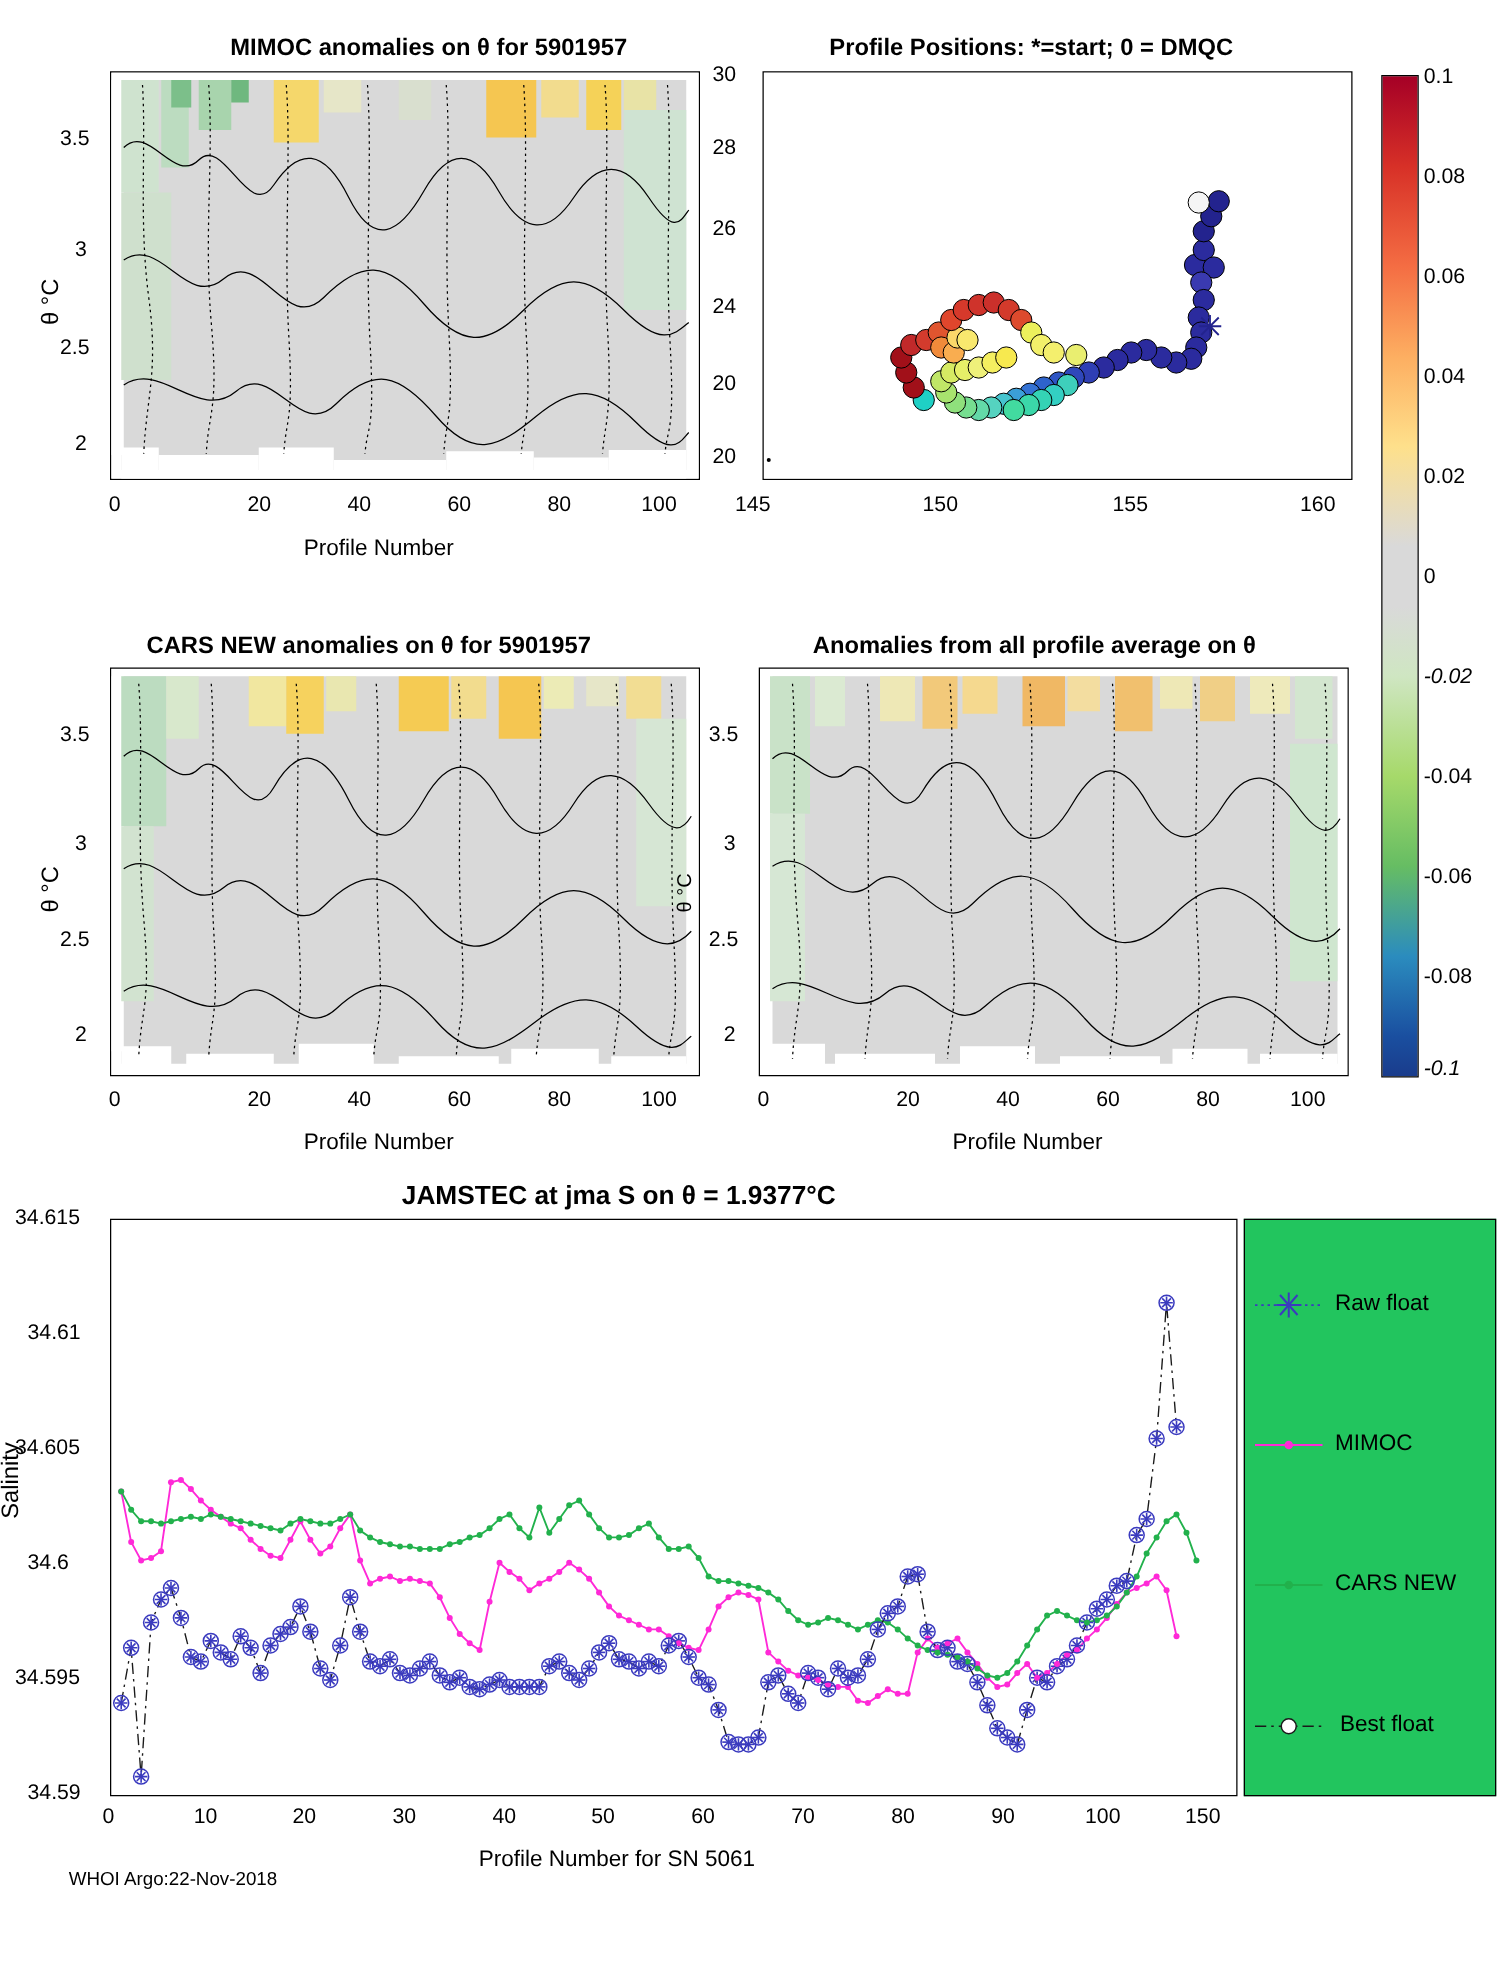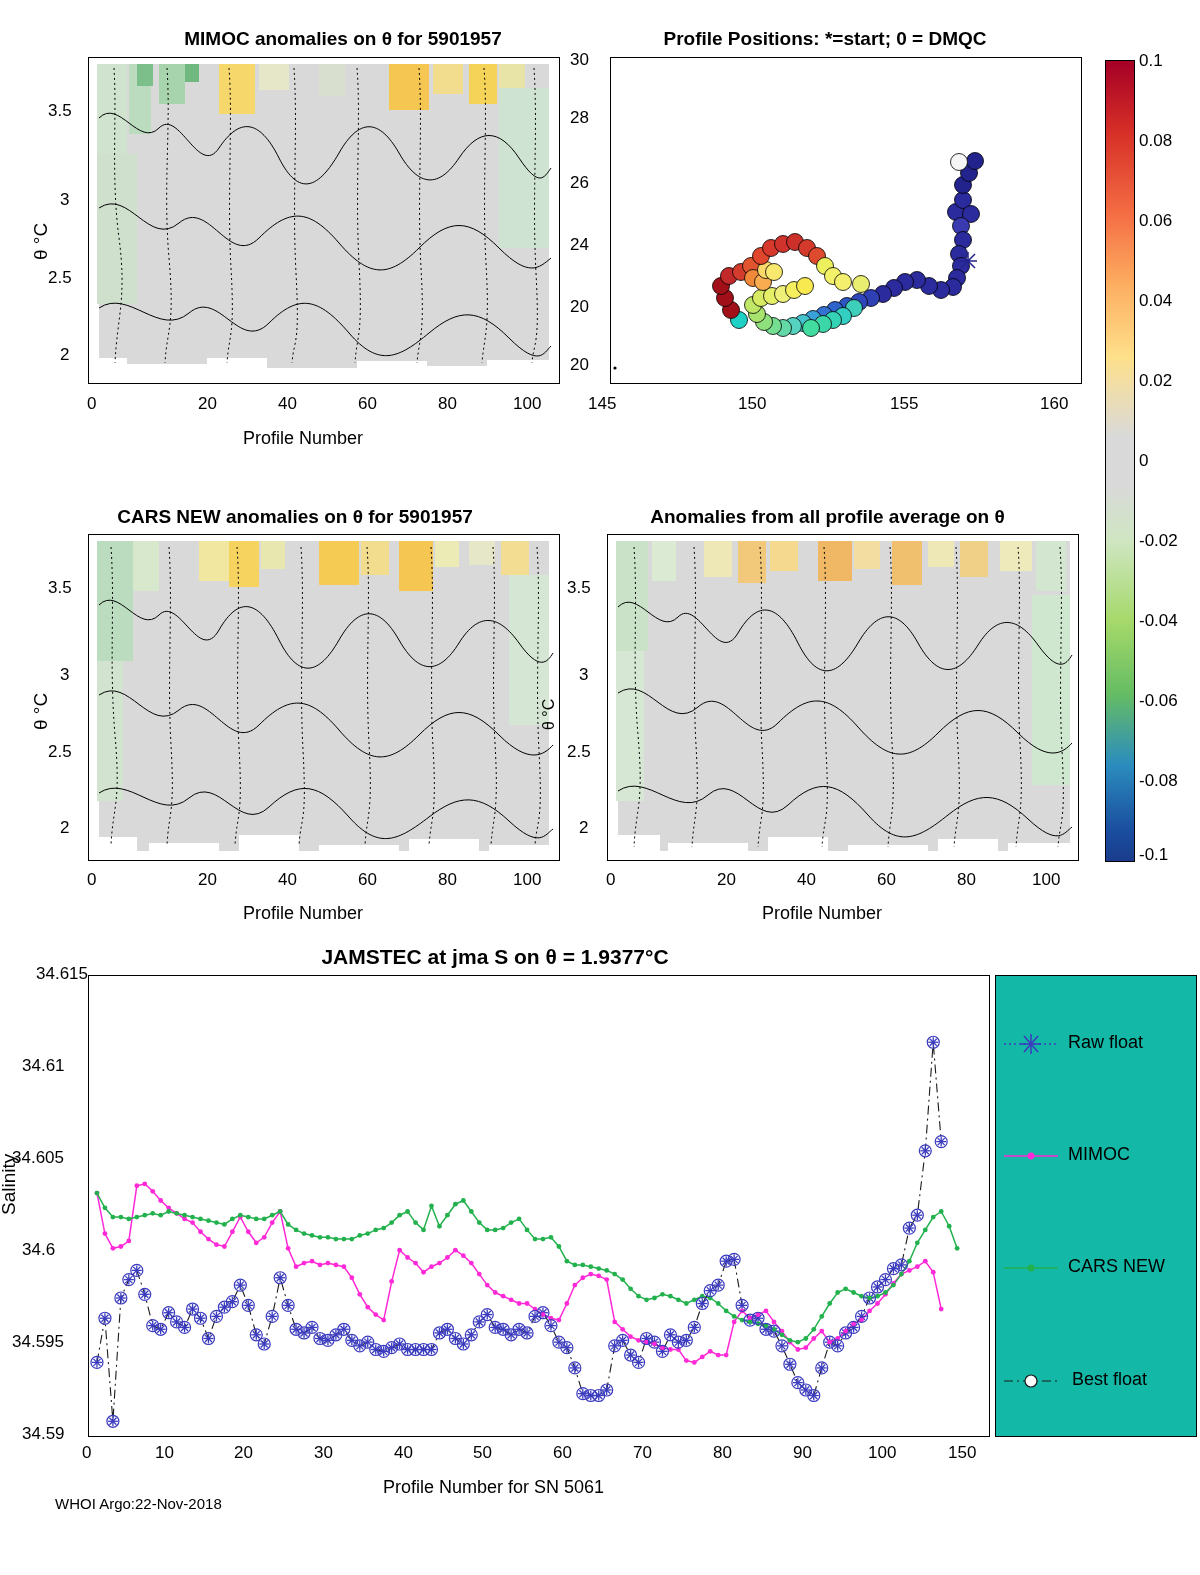--- a/index.html
+++ b/index.html
@@ -5,21 +5,21 @@
   html,body{margin:0;padding:0;background:#ffffff;}
   body{width:1200px;height:1575px;position:relative;font-family:"Liberation Sans",sans-serif;color:#000;}
   .panel{position:absolute;}
   .title{font-weight:bold;font-size:19px;text-align:center;white-space:nowrap;}
   .axlabel{font-size:18px;}
   .tick{font-size:17px;}
   .axisbox{position:absolute;border:1px solid #000;background:#fff;overflow:hidden;}
   .ylab{position:absolute;transform:rotate(-90deg);transform-origin:left top;font-size:19px;white-space:nowrap;}
   svg{display:block;}
   .footer{position:absolute;font-size:15px;}
-  .legbox{position:absolute;border:1px solid #000;background:#14b8a6;}
+  .legbox{position:absolute;border:1px solid #000;background:#22c55e;}
   .leglabel{font-size:18px;}
 </style>
 </head>
 <body>
 
 <div class="panel" style="left:0;top:0;width:590px;height:470px;">
   <div class="title" style="left:0;top:28px;position:absolute;width:590px;padding-left:48px;">MIMOC anomalies on θ  for 5901957</div>
   <div class="ylab" style="left:30px;top:260px;">θ °C</div>
 
   <div class="axisbox" style="left:88px;top:57px;width:470px;height:325px;">
@@ -186,25 +186,25 @@
          #a50026 0%, #d73027 9%, #f46d43 19%, #fdae61 28%, #fee08b 37%,
          #d9d9d9 47%, #d9d9d9 53%, #cfe6c2 60%, #a6d96a 70%, #66bd63 79%,
          #2b8cbe 88%, #1a4fa0 96%, #1a3c8c 100%);"></div>
   <div style="position:absolute;left:34px;top:0;">
     <div class="tick" style="position:absolute;left:0;top:-4px;">0.1</div>
     <div class="tick" style="position:absolute;left:0;top:76px;">0.08</div>
     <div class="tick" style="position:absolute;left:0;top:156px;">0.06</div>
     <div class="tick" style="position:absolute;left:0;top:236px;">0.04</div>
     <div class="tick" style="position:absolute;left:0;top:316px;">0.02</div>
     <div class="tick" style="position:absolute;left:0;top:396px;">0</div>
-    <div class="tick" style="position:absolute;left:0;top:476px;">-0.02</div>
+    <div class="tick" style="position:absolute;left:0;top:476px;font-style:italic;">-0.02</div>
     <div class="tick" style="position:absolute;left:0;top:556px;">-0.04</div>
     <div class="tick" style="position:absolute;left:0;top:636px;">-0.06</div>
     <div class="tick" style="position:absolute;left:0;top:716px;">-0.08</div>
-    <div class="tick" style="position:absolute;left:0;top:790px;">-0.1</div>
+    <div class="tick" style="position:absolute;left:0;top:790px;font-style:italic;">-0.1</div>
   </div>
 </div>
 
 <div class="panel" style="left:0;top:470px;width:590px;height:470px;">
   <div class="title" style="position:absolute;left:0;top:36px;width:590px;">CARS NEW anomalies on θ for 5901957</div>
   <div class="ylab" style="left:30px;top:260px;">θ °C</div>
 
   <div class="axisbox" style="left:88px;top:64px;width:470px;height:325px;">
     <svg width="470" height="325" viewBox="0 0 470 325">
       <rect width="470" height="325" fill="#ffffff"></rect>
@@ -1303,21 +1303,21 @@
         <circle cx="812.3893805309734" cy="288.88000000006224" r="6" fill="none" stroke="#3b3bbf" stroke-width="1.2"></circle>
         <circle cx="820.3539823008849" cy="252.08000000001516" r="6" fill="none" stroke="#3b3bbf" stroke-width="1.2"></circle>
         <circle cx="828.3185840707964" cy="239.2000000001098" r="6" fill="none" stroke="#3b3bbf" stroke-width="1.2"></circle>
         <circle cx="836.2831858407079" cy="174.80000000006015" r="6" fill="none" stroke="#3b3bbf" stroke-width="1.2"></circle>
         <circle cx="844.2477876106195" cy="66.23999999998011" r="6" fill="none" stroke="#3b3bbf" stroke-width="1.2"></circle>
         <circle cx="852.212389380531" cy="165.60000000001565" r="6" fill="none" stroke="#3b3bbf" stroke-width="1.2"></circle>
       </svg>
   </div>
 
   <div>
-    <div class="tick" style="position:absolute;left:12px;top:29px;margin-left:24px;">34.615</div>
+    <div class="tick" style="position:absolute;left:12px;top:29px;">34.615</div>
     <div class="tick" style="position:absolute;left:22px;top:121px;">34.61</div>
     <div class="tick" style="position:absolute;left:12px;top:213px;">34.605</div>
     <div class="tick" style="position:absolute;left:22px;top:305px;">34.6</div>
     <div class="tick" style="position:absolute;left:12px;top:397px;">34.595</div>
     <div class="tick" style="position:absolute;left:22px;top:489px;">34.59</div>
   </div>
   <div>
     <div class="tick" style="position:absolute;left:82px;top:508px;">0</div>
     <div class="tick" style="position:absolute;left:155px;top:508px;">10</div>
     <div class="tick" style="position:absolute;left:234px;top:508px;">20</div>

